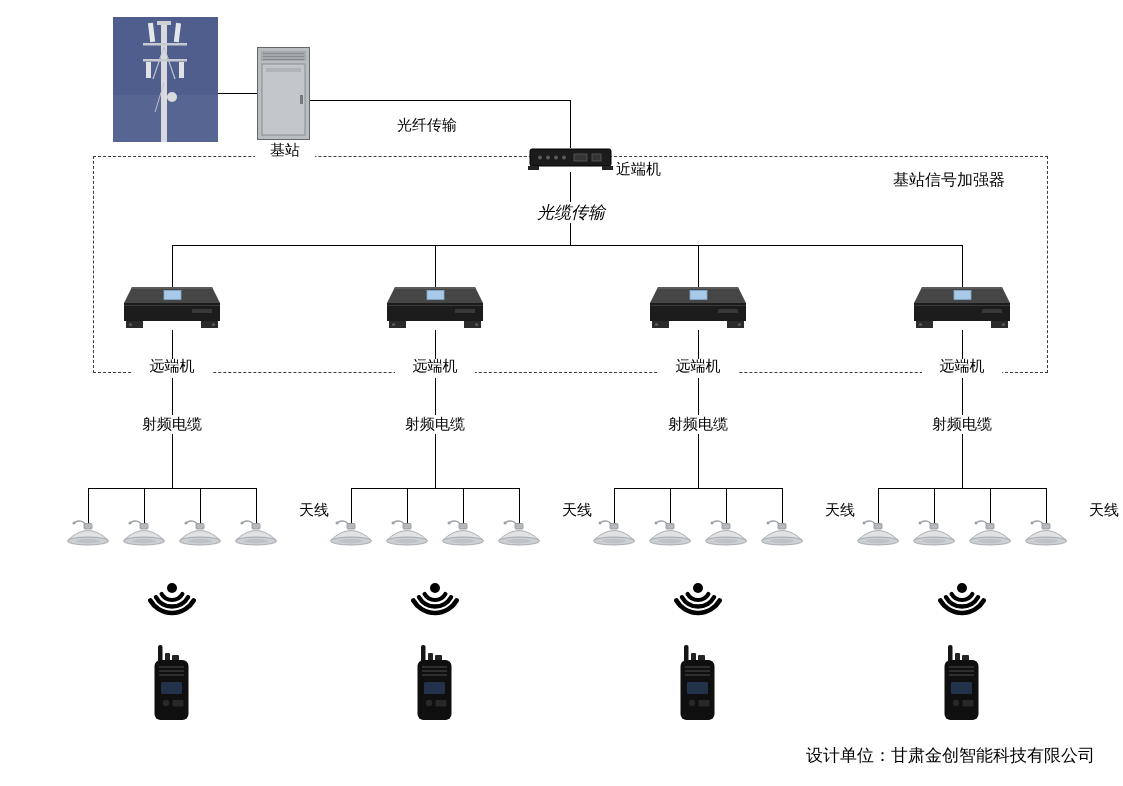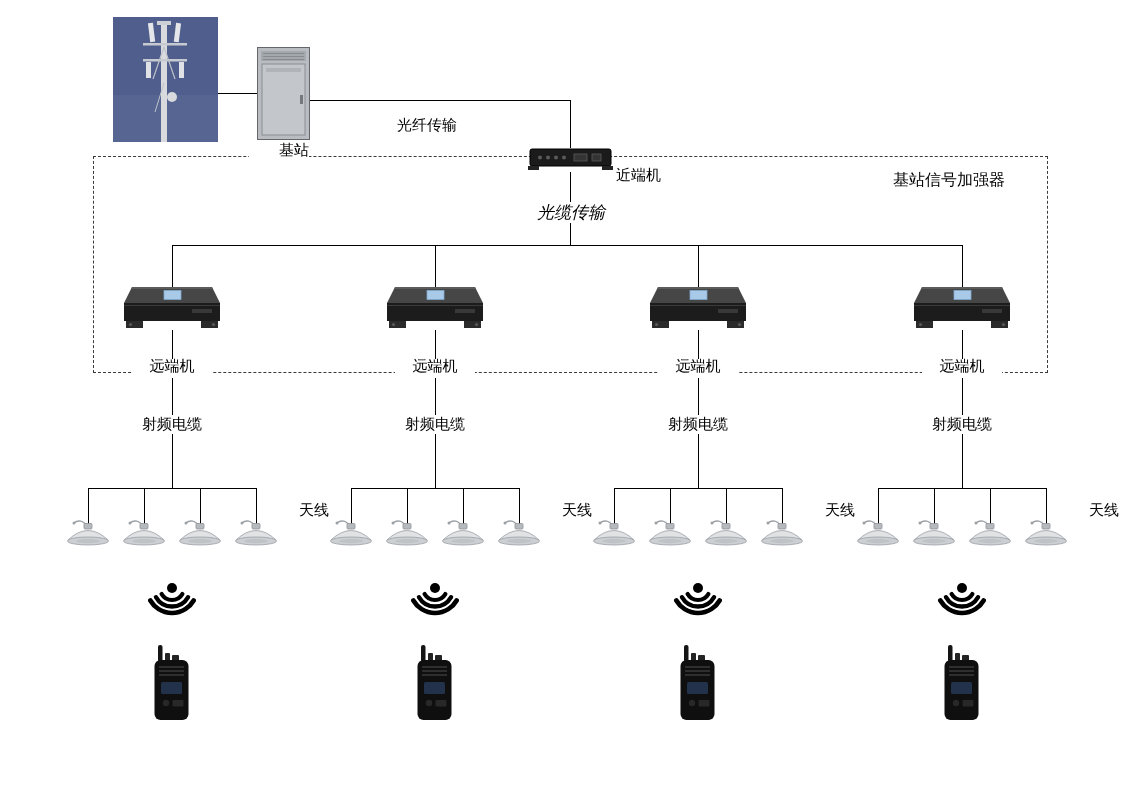--- a/index.html
+++ b/index.html
@@ -23,23 +23,23 @@
   
   .l-pc  { left:218px; top:93px;  width:39px; }
   .l-cc  { left:310px; top:100px; width:261px; }
   .l-cd  { left:570px; top:100px; height:48px; }
   .l-db  { left:570px; top:172px; height:73px; }
   .l-bus { left:172px; top:245px; width:791px; }
 
   .nearend { left:528px; top:146px; }
 
   
-  .lbl-jizhan  { left:249px; top:141px; width:60px;text-align:right; }
+  .lbl-jizhan  { left:255px; top:141px; width:60px; }
   .lbl-fiber   { left:388px; top:116px; width:78px; }
-  .lbl-nearend { left:616px; top:166px; width:70px; text-align:left; }
+  .lbl-nearend { left:616px; top:160px; width:70px; text-align:left; }
   .lbl-system  { left:882px; top:170px; width:134px; font-size:16px; }
   .lbl-optical { left:528px; top:202px; width:86px; font-size:17px;font-style:italic; }
   .footer      { left:806px; top:745px; font-size:17px; background:transparent; }
 
   
   .col1 { --cx:172px; } .col2 { --cx:435px; } .col3 { --cx:698px; } .col4 { --cx:962px; }
 
   .drop     { left:var(--cx); top:245px; height:45px; }
   .remote   { left:calc(var(--cx) - 48px); top:279px; }
   .remote-label { left:calc(var(--cx) - 40px); top:359px; width:80px;font-family:Liberation Mono, monospace; }
@@ -300,14 +300,15 @@
       </svg>
     <div class="label ant-label">天线</div>
     <svg class="device wifi" width="48" height="34">
         <use href="#sym-wifi"></use>
       </svg>
     <svg class="device radio" width="38" height="78">
         <use href="#sym-radio"></use>
       </svg>
   </div>
 
+  <div class="label footer">设计单位：甘肃金创智能科技有限公司</div>
 
 </div>
 
 </body></html>

